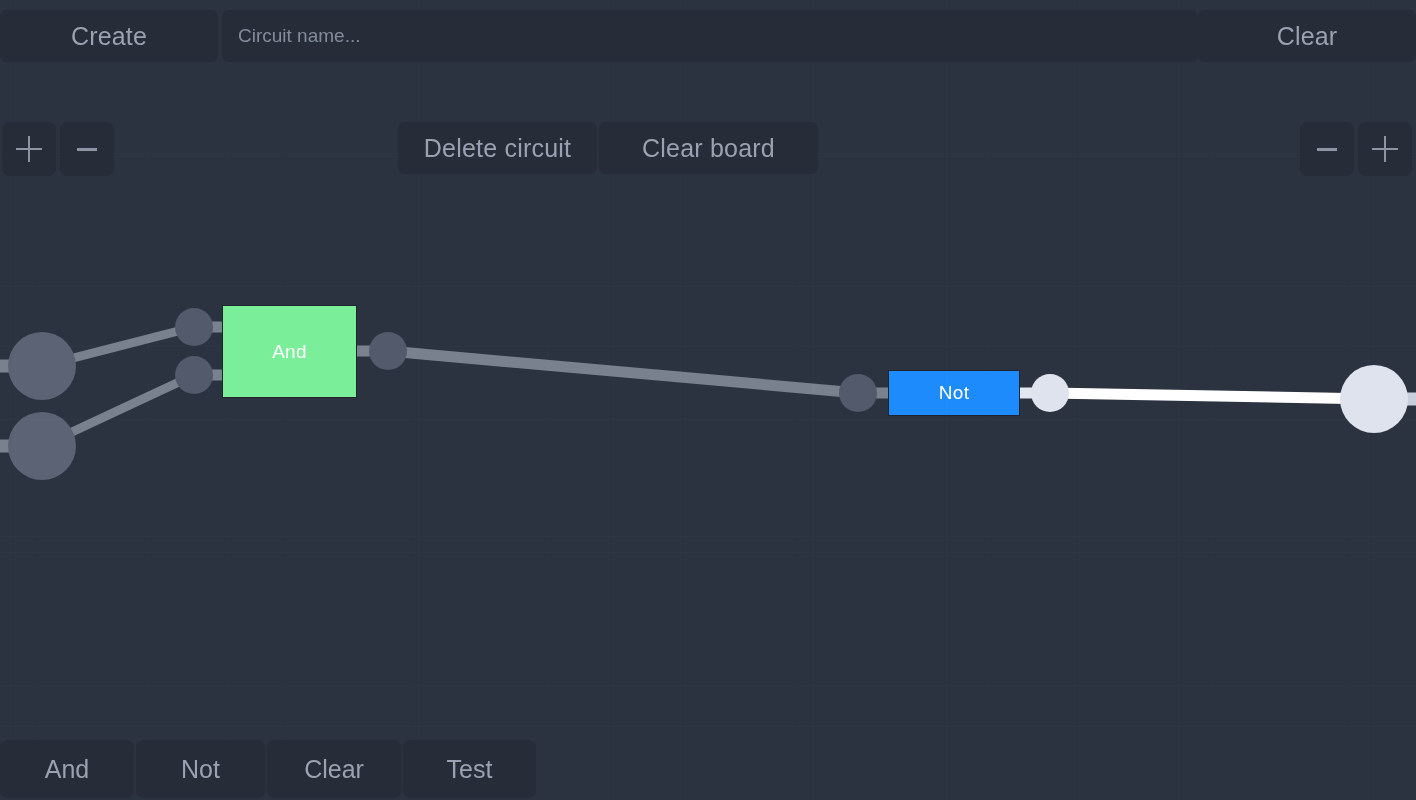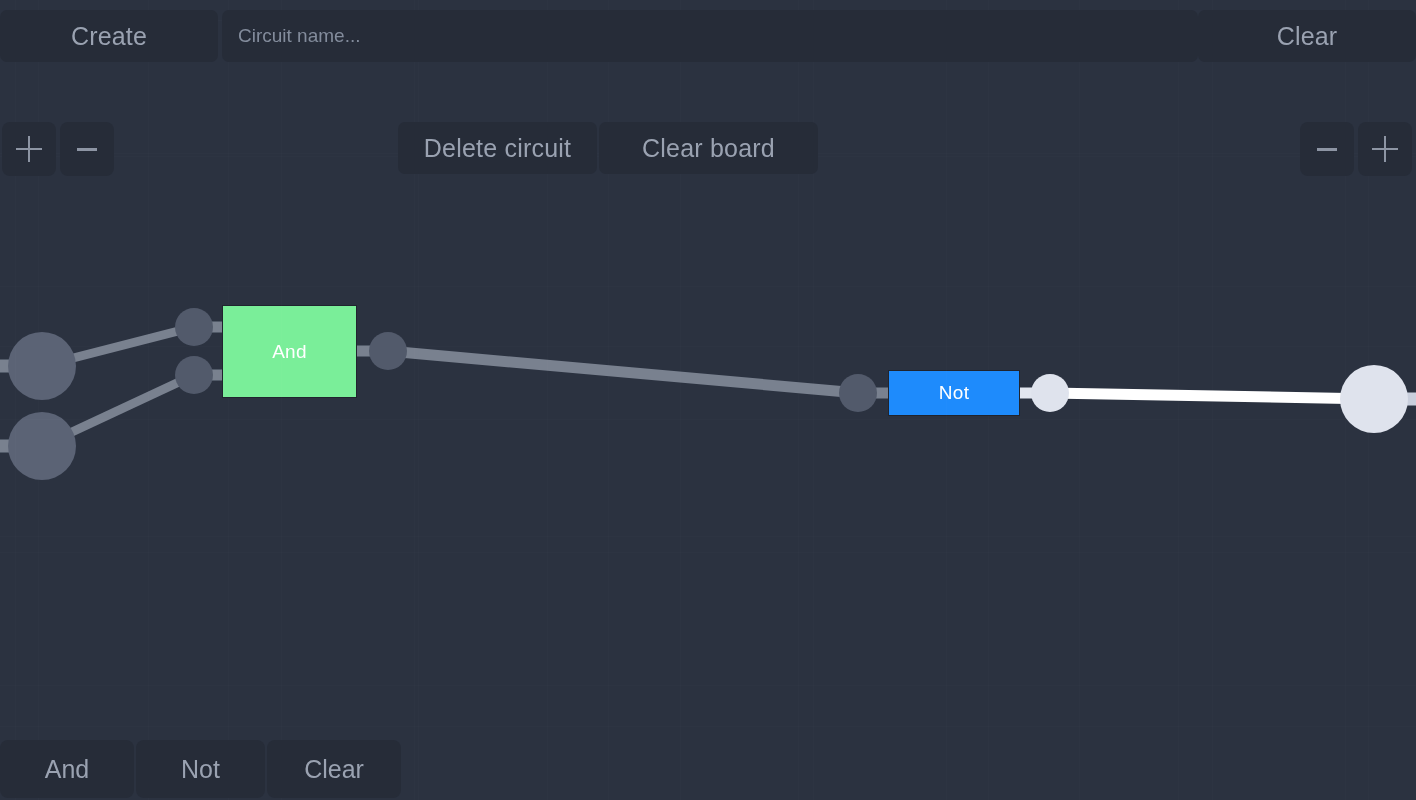--- a/index.html
+++ b/index.html
@@ -210,15 +210,16 @@
     </button>
     <button class="sqbtn" id="zoom-in-right">
       <span class="glyph-plus"></span>
     </button>
   </div>
 
   <div id="palette">
       <button class="pbtn" style="position: absolute; left: 0px; bottom: 2px; width: 134px;">And</button>
       <button class="pbtn" style="position: absolute; left: 136px; bottom: 2px; width: 129px;">Not</button>
       <button class="pbtn" style="position: absolute; left: 267px; bottom: 2px; width: 134px;">Clear</button>
+      <button class="pbtn" style="position: absolute; left: 403px; bottom: 2px; width: 133px;">Test</button>
     </div>
 
 </div>
 
 </body></html>

